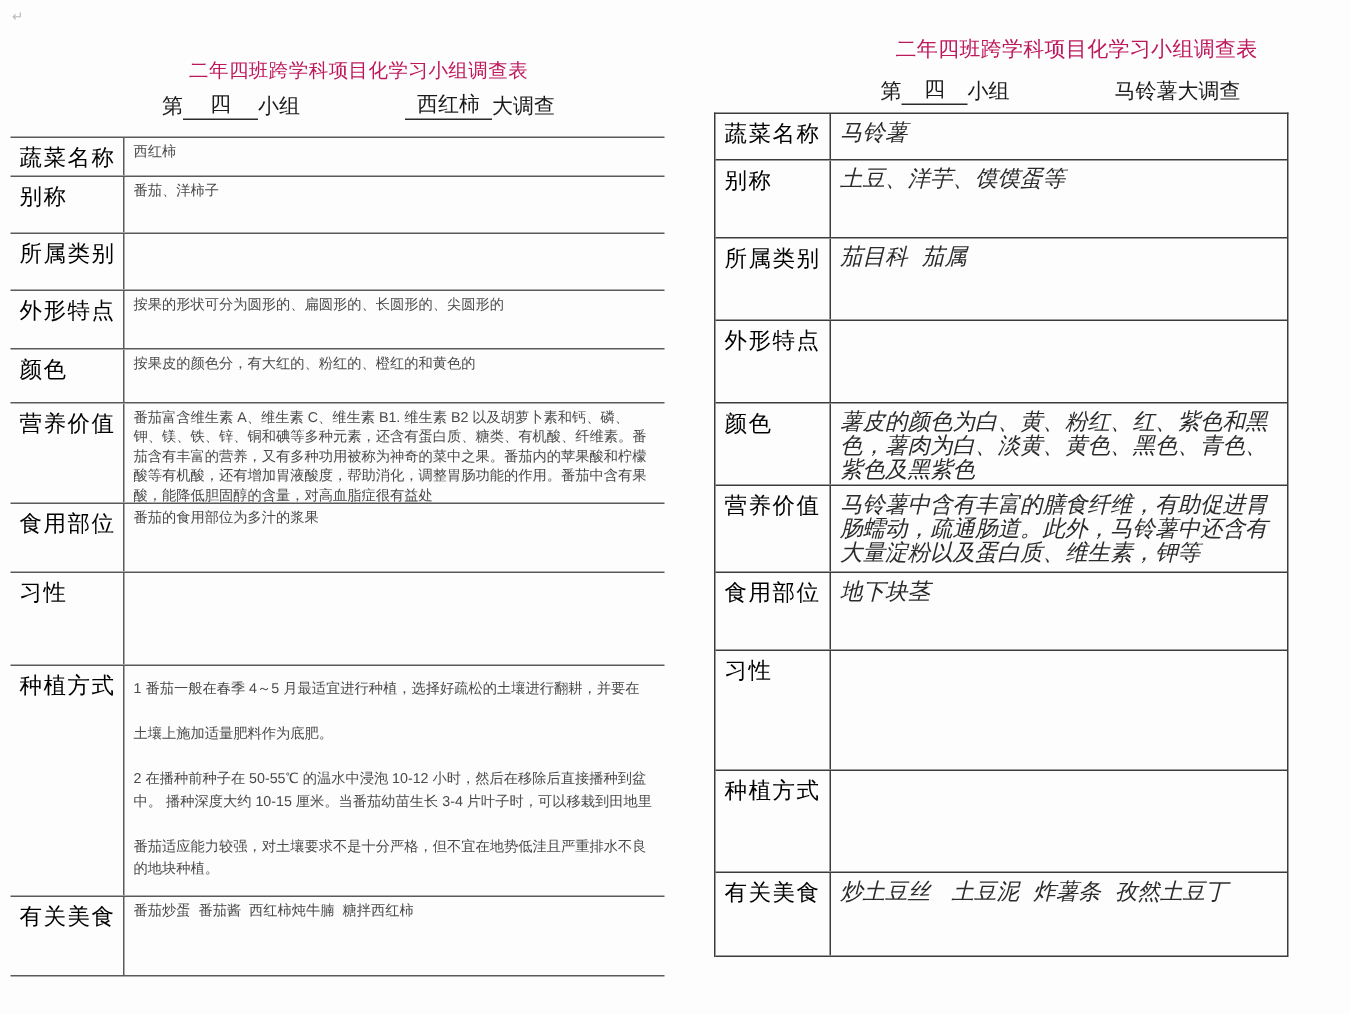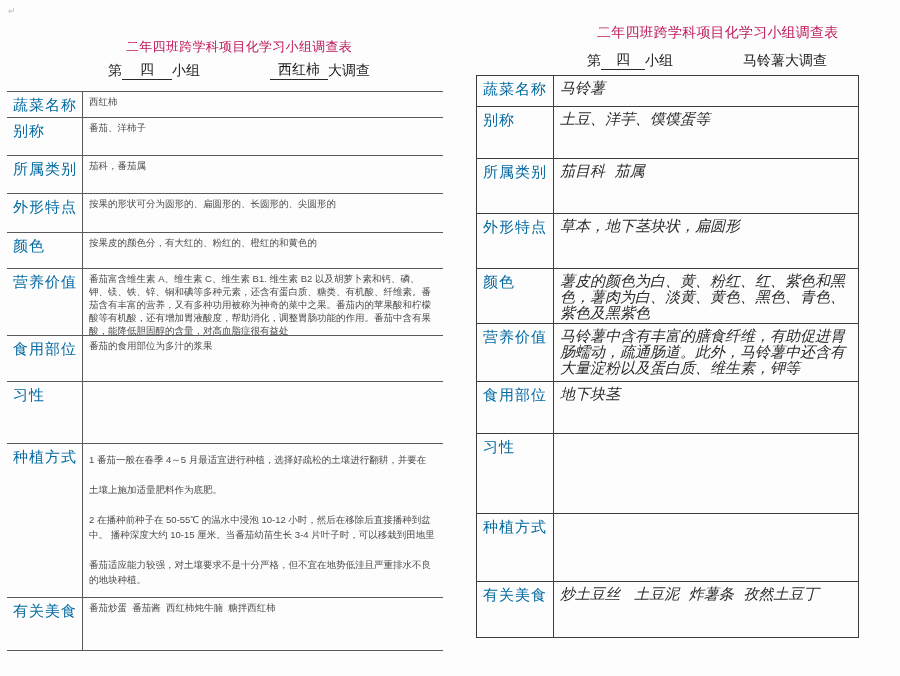--- a/index.html
+++ b/index.html
@@ -29,21 +29,21 @@
   .sp-l{display:inline-block;width:70px;}
   .sp-r{display:inline-block;width:70px;}
 
   .stable{position:absolute;background:transparent;}
   .t-left{left:7px;top:91px;width:436px;border-top:1px solid #5a5a5a;}
   .t-right{left:26px;top:75px;width:381px;border:1px solid #3c3c3c;border-bottom:none;}
   .row{display:flex;align-items:stretch;box-sizing:border-box;overflow:hidden;}
   .t-left .row{border-bottom:1px solid #5a5a5a;}
   .t-right .row{border-bottom:1px solid #3c3c3c;}
   .lbl{flex:0 0 auto;box-sizing:border-box;padding:4px 2px 0 6px;
-       font-size:15px;letter-spacing:1px;color:#0369a1;}
+       font-size:15px;letter-spacing:1px;color:#000000;}
   .t-left .lbl{width:76px;border-right:1px solid #5a5a5a;}
   .t-right .lbl{width:77px;border-right:1px solid #3c3c3c;}
   .val{flex:1 1 auto;box-sizing:border-box;white-space:pre-wrap;}
   .t-left .val{padding:3px 6px 0 6px;font-size:9.5px;line-height:13px;color:#4a4a4a;}
   .t-right .val{padding:4px 8px 0 6px;font-size:15px;line-height:16px;color:#2b2b2b;
                 font-style:italic;font-family:"DejaVu Serif", serif;}
 
   
   .t-left .row:nth-child(1){height:26px;}
   .t-left .row:nth-child(2){height:38px;}
@@ -82,21 +82,20 @@
     <div class="row">
         <div class="lbl">蔬菜名称</div>
         <div class="val">西红柿</div>
       </div>
     <div class="row">
         <div class="lbl">别称</div>
         <div class="val">番茄、洋柿子</div>
       </div>
     <div class="row">
         <div class="lbl">所属类别</div>
-        <div class="val">茄科，番茄属</div>
       </div>
     <div class="row">
         <div class="lbl">外形特点</div>
         <div class="val">按果的形状可分为圆形的、扁圆形的、长圆形的、尖圆形的</div>
       </div>
     <div class="row">
         <div class="lbl">颜色</div>
         <div class="val">按果皮的颜色分，有大红的、粉红的、橙红的和黄色的</div>
       </div>
     <div class="row">
@@ -140,21 +139,20 @@
     <div class="row">
         <div class="lbl">别称</div>
         <div class="val">土豆、洋芋、馍馍蛋等</div>
       </div>
     <div class="row">
         <div class="lbl">所属类别</div>
         <div class="val">茄目科  茄属</div>
       </div>
     <div class="row">
         <div class="lbl">外形特点</div>
-        <div class="val">草本，地下茎块状，扁圆形</div>
       </div>
     <div class="row">
         <div class="lbl">颜色</div>
         <div class="val">薯皮的颜色为白、黄、粉红、红、紫色和黑色，薯肉为白、淡黄、黄色、黑色、青色、紫色及黑紫色</div>
       </div>
     <div class="row">
         <div class="lbl">营养价值</div>
         <div class="val">马铃薯中含有丰富的膳食纤维，有助促进胃肠蠕动，疏通肠道。此外，马铃薯中还含有大量淀粉以及蛋白质、维生素，钾等</div>
       </div>
     <div class="row">

